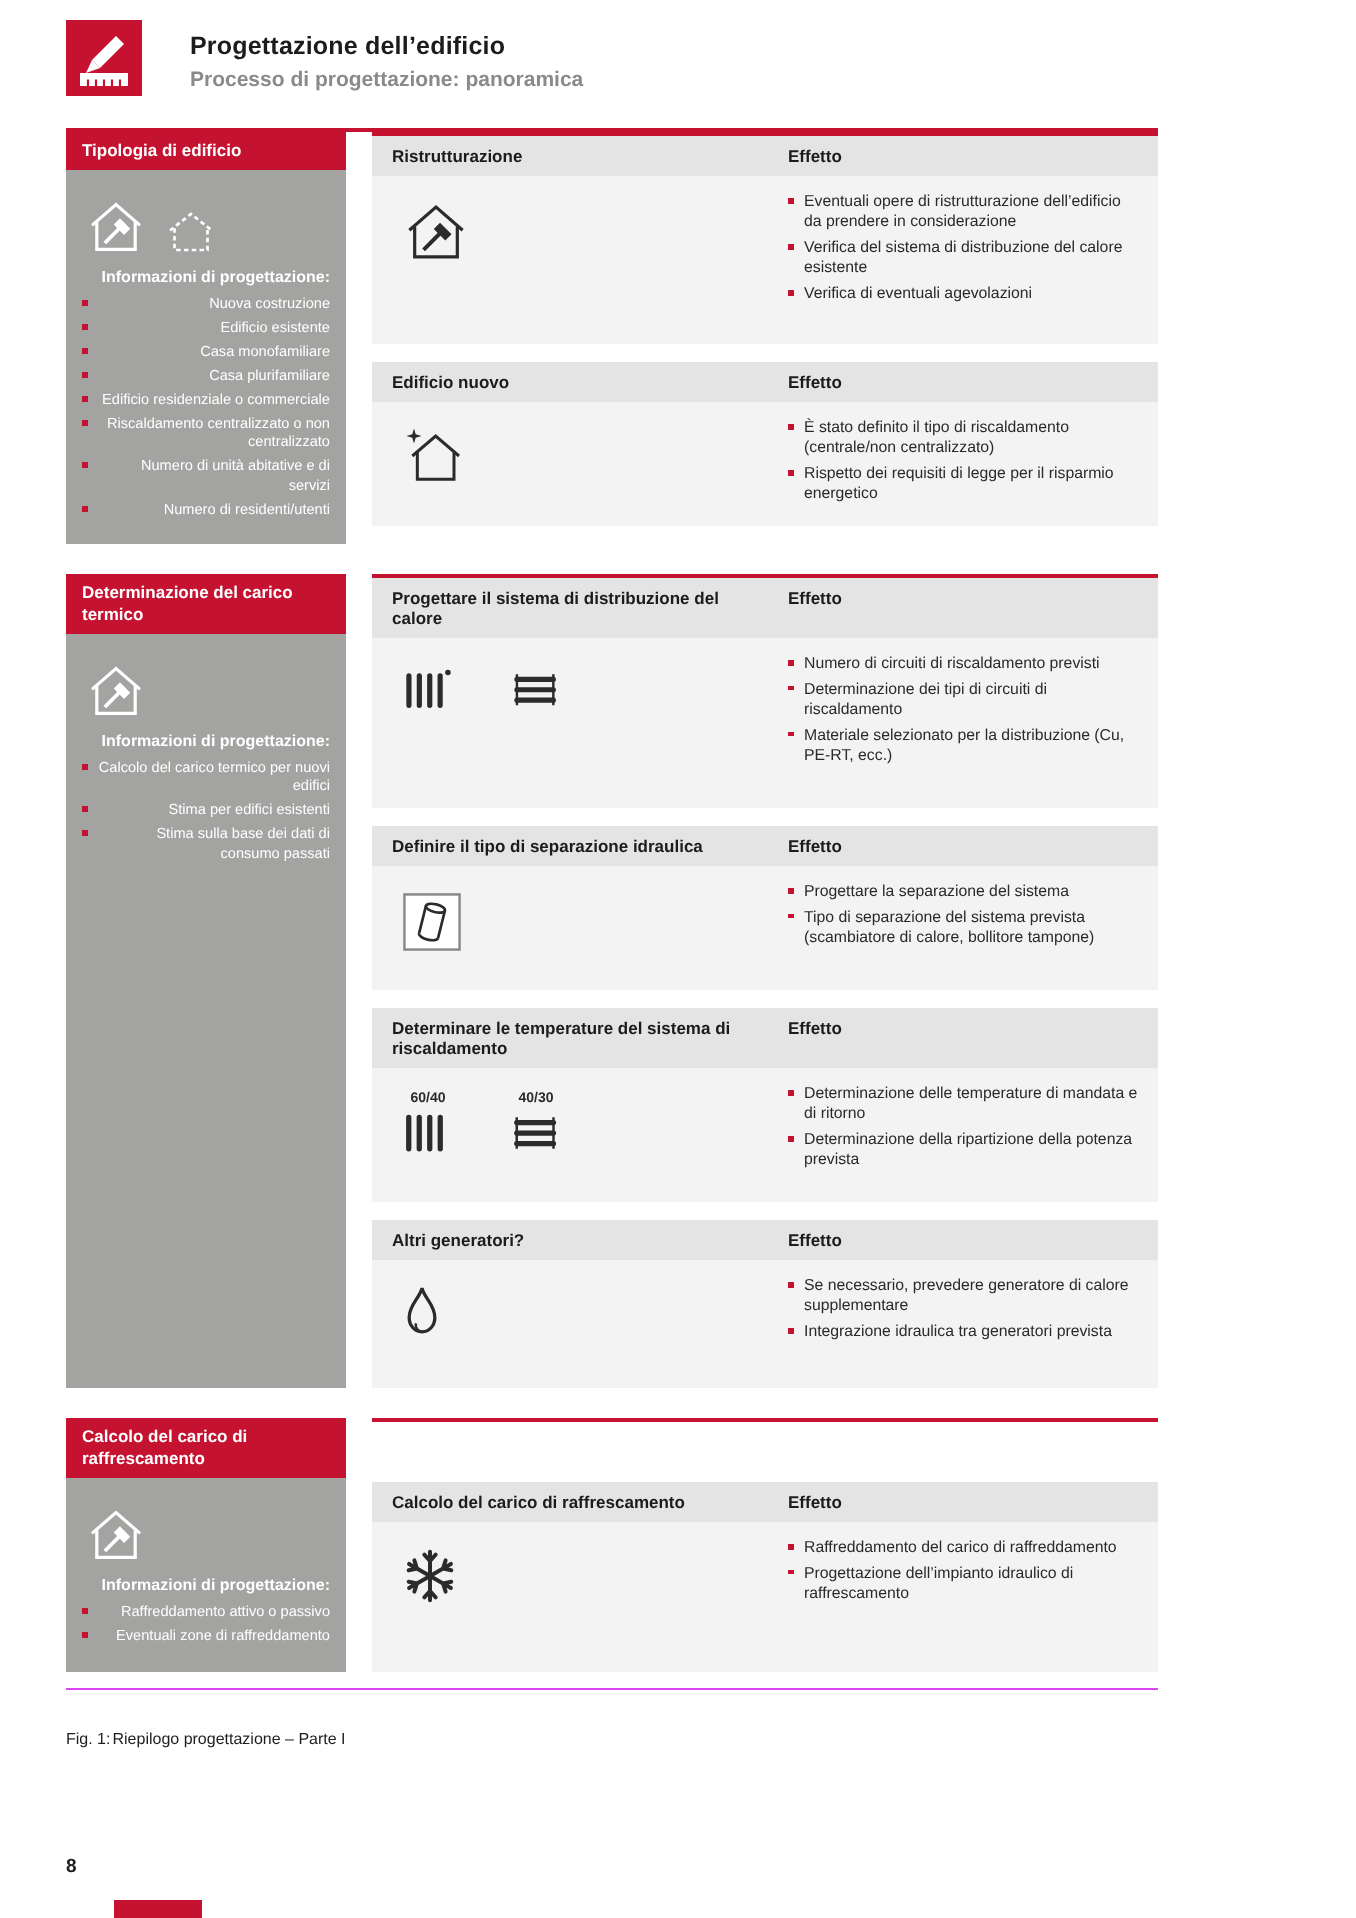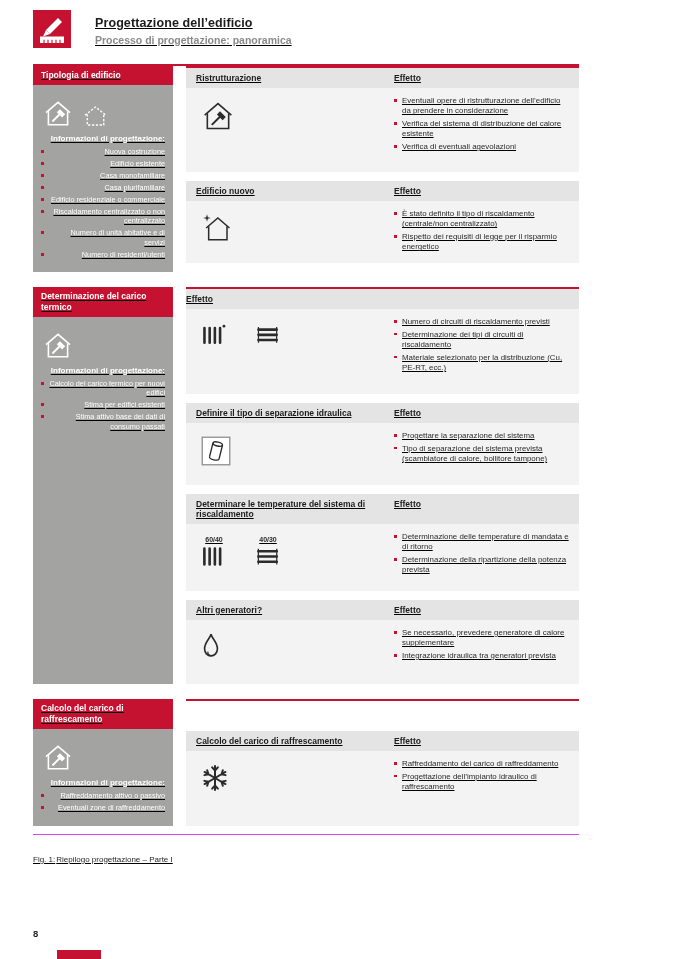--- a/index.html
+++ b/index.html
@@ -5,21 +5,21 @@
   :root{
     --red:#c51230;
     --sidebar-gray:#a3a3a2;
     --row-head:#e4e4e4;
     --row-body:#f3f3f3;
     --ink:#1c1c1c;
   }
   *{margin:0;padding:0;box-sizing:border-box;}
   html,body{background:#fff;}
   body{font-family:"Liberation Sans", sans-serif;}
-  .page{position:relative;width:612px;height:959px;background:#fff;overflow:hidden;text-decoration:underline;}
+  .page{position:relative;width:612px;height:959px;background:#fff;overflow:hidden;}
 
   
   .header{display:flex;gap:24px;margin:10px 33px 0 33px;}
   .logo{width:38px;height:38px;flex:0 0 38px;}
   .titles{padding-top:6px;}
   .title{font-size:12.5px;font-weight:bold;color:var(--ink);letter-spacing:.1px;}
   .subtitle{font-size:10.5px;font-weight:bold;color:#8a8a8a;margin-top:4px;}
   .top-rule{height:2px;background:var(--red);margin:16px 33px 0 33px;}
 
   
@@ -174,29 +174,30 @@
               <path d="M8 15 V32 H32 V15" stroke="#fff" stroke-width="2" fill="none"></path>
               <path d="M13 28 L23 18" stroke="#fff" stroke-width="2.4"></path>
               <path d="M20.5 14.5 L27 21" stroke="#fff" stroke-width="5.5"></path>
             </svg>
           </span>
         </div>
         <div class="sidebar-info">Informazioni di progettazione:</div>
         <ul class="bullets">
           <li>Calcolo del carico termico per nuovi edifici</li>
           <li>Stima per edifici esistenti</li>
-          <li>Stima attivo base dei dati di consumo passati</li>
+          <li>Stima sulla base dei dati di consumo passati</li>
         </ul>
       </div>
     </aside>
 
     <div class="content">
 
       <div class="row">
         <div class="row-header">
+          <div class="row-title">Progettare il sistema di distribuzione del calore</div>
           <div class="row-effect">Effetto</div>
         </div>
         <div class="row-body" style="min-height:85px">
           <div class="row-icon">
             <span>
               <svg viewBox="0 0 32 30" width="28" height="26">
                 <g stroke="#2b2b2b" stroke-width="3" stroke-linecap="round">
                   <path d="M5 8 V25 M11 8 V25 M17 8 V25 M23 8 V25"></path>
                 </g>
                 <circle cx="27.5" cy="6" r="1.6" fill="#2b2b2b"></circle>

